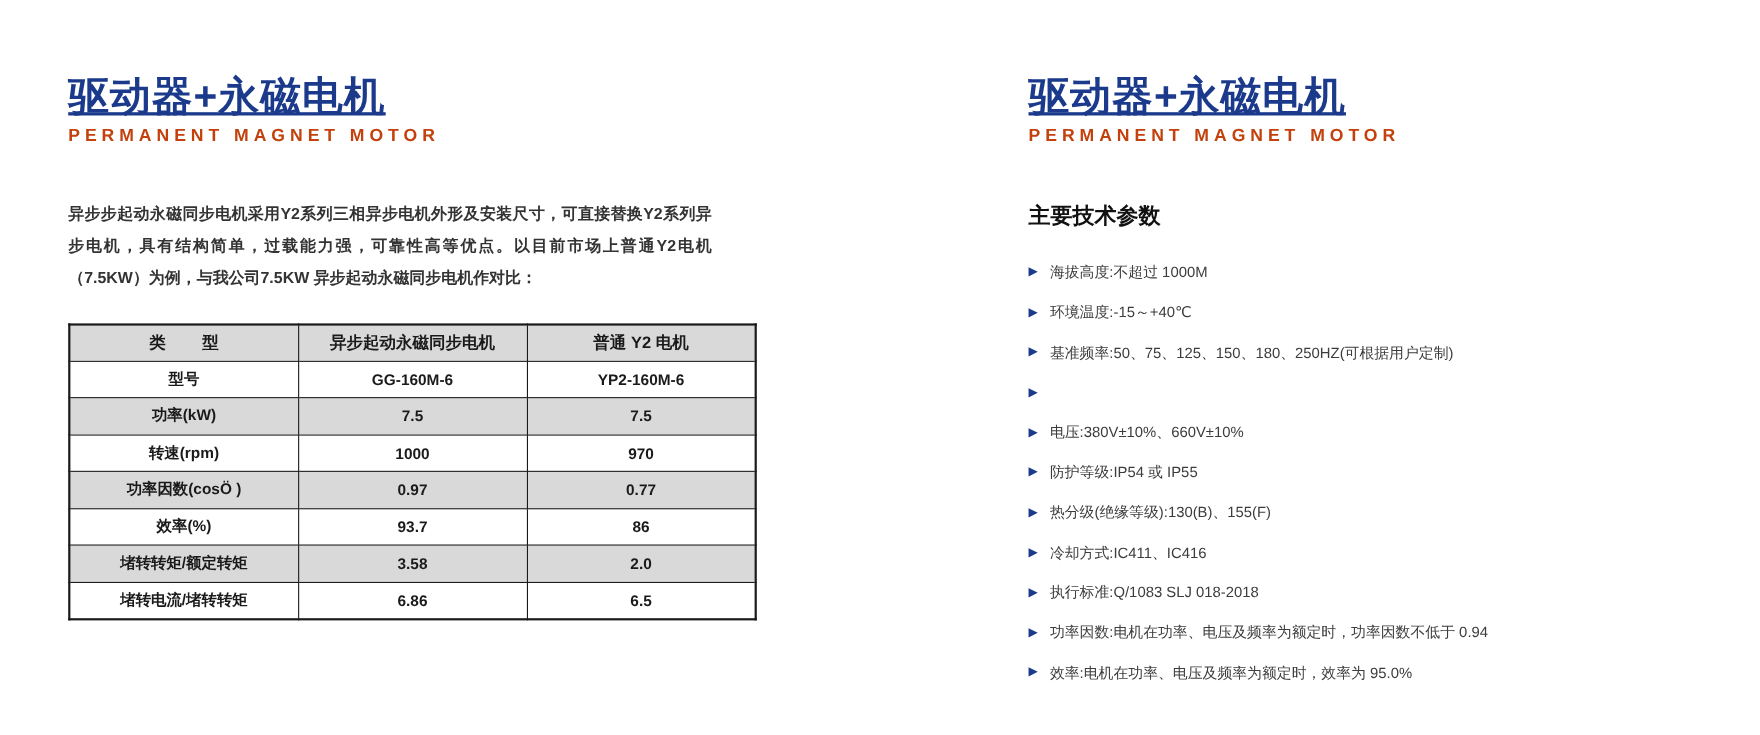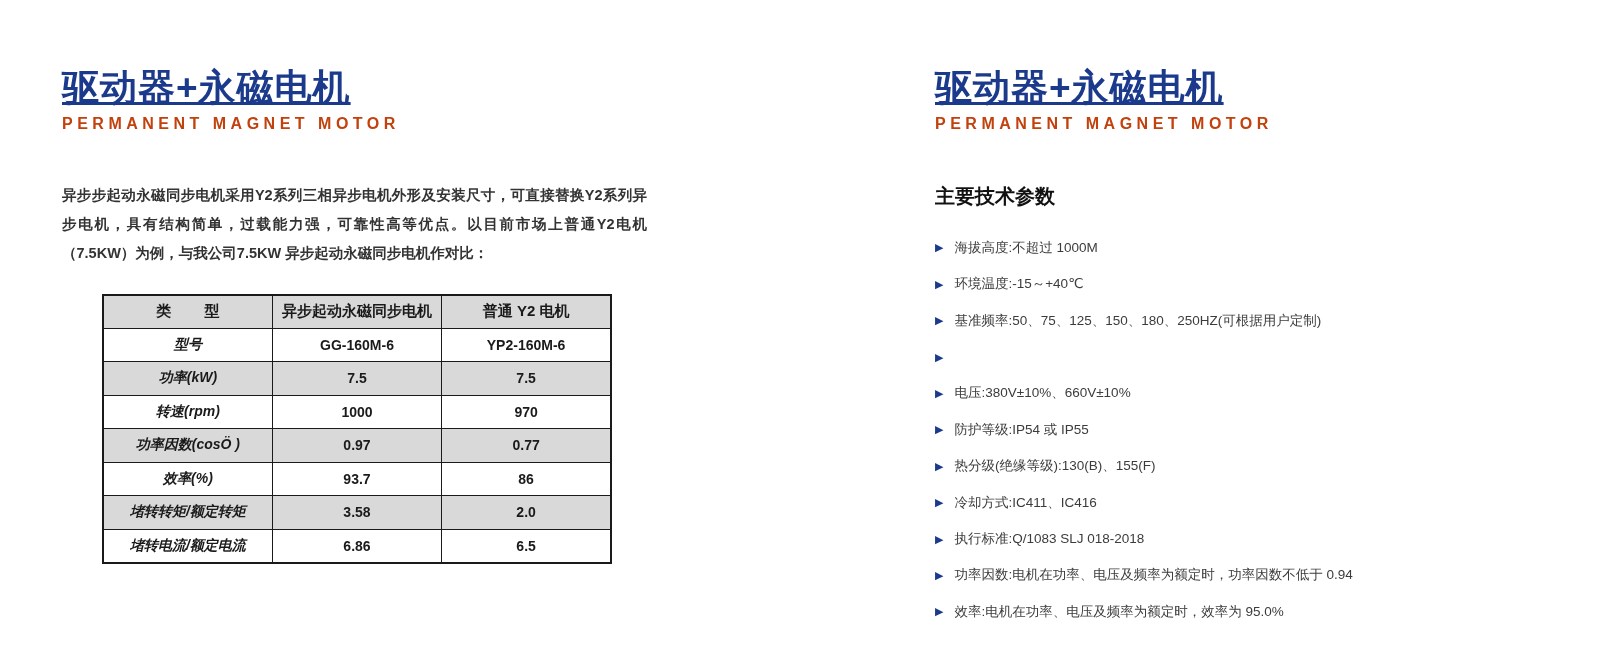--- a/index.html
+++ b/index.html
@@ -32,44 +32,43 @@
     width: 585px;
     font-size: 14.5px;
     font-weight: 600;
     color: #333;
     line-height: 29px;
     text-align: justify;
   }
 
   table.compare {
     margin-top: 26px;
-    width: 510px;
+    width: 626px;
     border-collapse: collapse;
     border: 2px solid #1a1a1a;
     table-layout: fixed;
-    margin-left: 40px;
   }
   table.compare th, table.compare td {
     border: 1px solid #1a1a1a;
     height: 33.5px;
     text-align: center;
     vertical-align: middle;
     font-size: 14px;
     font-weight: 600;
     color: #1a1a1a;
     padding: 0 4px;
   }
   table.compare thead th {
     background: #d9d9d9;
     font-size: 15px;
     font-weight: 700;
   }
   table.compare tbody tr:nth-child(even) td { background: #d9d9d9; }
   table.compare tbody tr:nth-child(odd)  td { background: #ffffff; }
-  table.compare td:first-child { font-weight: 700; font-style: italic; }
+  table.compare td:first-child { font-weight: 700; }
   .cell-spread { white-space: pre; }
 
   .section-heading {
     margin-top: 50px;
     font-size: 20px;
     font-weight: 800;
     color: #111;
   }
 
   ul.specs { list-style: none; margin-top: 20px; }
@@ -130,21 +129,21 @@
         <td>效率(%)</td>
         <td>93.7</td>
         <td>86</td>
       </tr>
       <tr>
         <td>堵转转矩/额定转矩</td>
         <td>3.58</td>
         <td>2.0</td>
       </tr>
       <tr>
-        <td>堵转电流/额定电流</td>
+        <td>堵转电流/堵转转矩</td>
         <td>6.86</td>
         <td>6.5</td>
       </tr>
     </tbody>
   </table>
 </div>
 
 <div class="col col-right">
   <h1 class="title">驱动器+永磁电机</h1>
   <div class="subtitle">PERMANENT MAGNET MOTOR</div>

